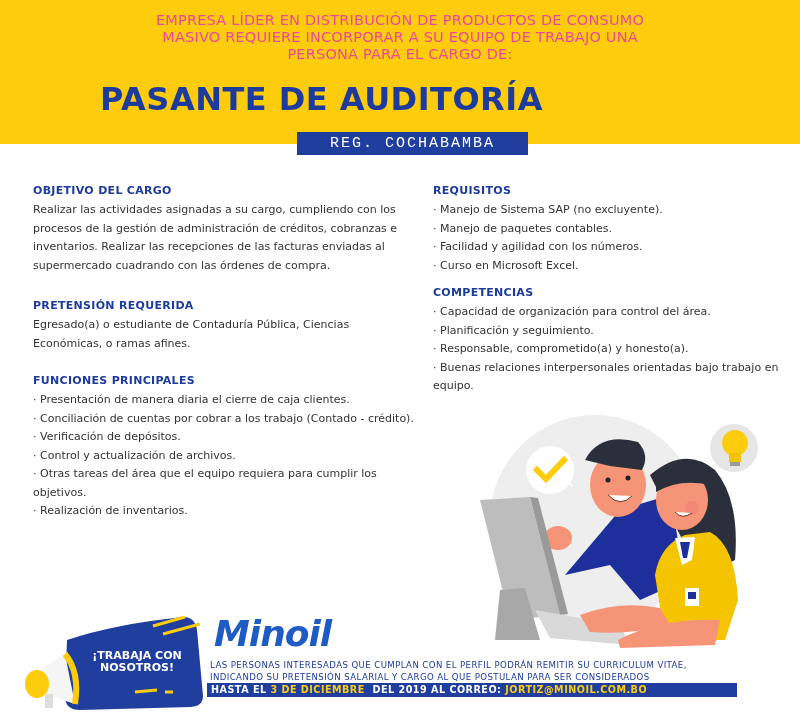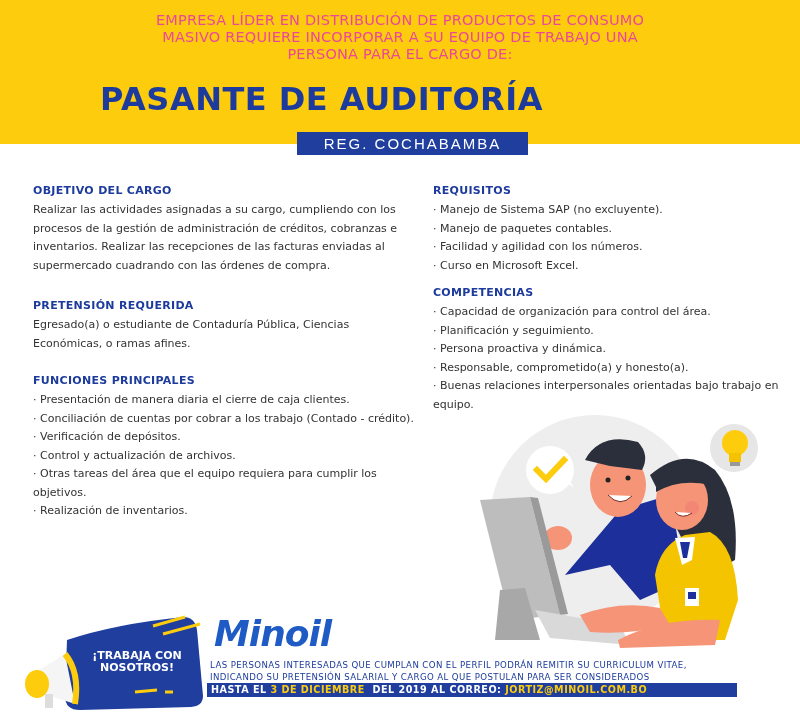--- a/index.html
+++ b/index.html
@@ -17,21 +17,21 @@
   }
   .intro span { display: block; }
   .job-title {
     position: absolute; left: 0; top: 80px; width: 643px; text-align: center;
     font-family: "DejaVu Sans", sans-serif; font-weight: bold; font-size: 32px;
     color: #1c3b9c; letter-spacing: 0.5px;
   }
   .region {
     position: absolute; left: 297px; top: 132px; width: 231px; height: 23px;
     background: #1f3e9e; color: #fff; text-align: center;
-    font-family: Liberation Sans, sans-serif; font-size: 15px; line-height: 23px;
+    font-family: Liberation Mono, monospace; font-size: 15px; line-height: 23px;
     letter-spacing: 2px;
   }
 
   .section { position: absolute; }
   .section h3 {
     font-family: "DejaVu Sans", sans-serif; font-weight: bold; font-size: 11px;
     color: #1c3b9c; letter-spacing: 0.3px; margin-bottom: 3px; line-height: 14px;
   }
   .section p, .section li {
     font-family: "DejaVu Sans", sans-serif; font-size: 11px; line-height: 18.5px;
@@ -112,21 +112,20 @@
     <li>· Facilidad y agilidad con los números.</li>
     <li>· Curso en Microsoft Excel.</li>
   </ul>
 </div>
 
 <div class="section s-competencias">
   <h3>COMPETENCIAS</h3>
   <ul>
     <li>· Capacidad de organización para control del área.</li>
     <li>· Planificación y seguimiento.</li>
-    <li>· Persona proactiva y dinámica.</li>
     <li>· Responsable, comprometido(a) y honesto(a).</li>
     <li>· Buenas relaciones interpersonales orientadas bajo trabajo en equipo.</li>
   </ul>
 </div>
 
 <svg class="illustration" viewBox="0 0 330 250" xmlns="http://www.w3.org/2000/svg">
   <circle cx="125" cy="120" r="105" fill="#eeeeee"></circle>
 
   <g>
     <circle cx="80" cy="70" r="24" fill="#ffffff"></circle>

